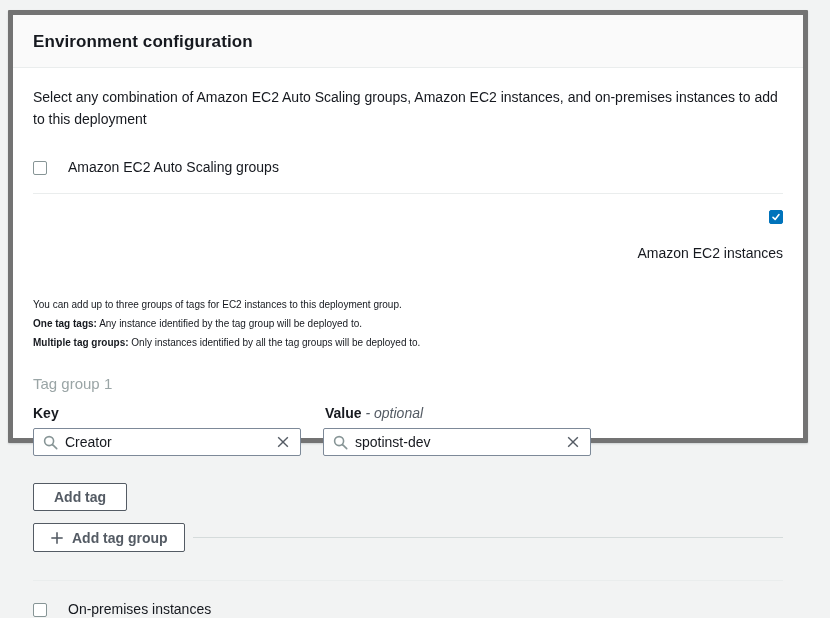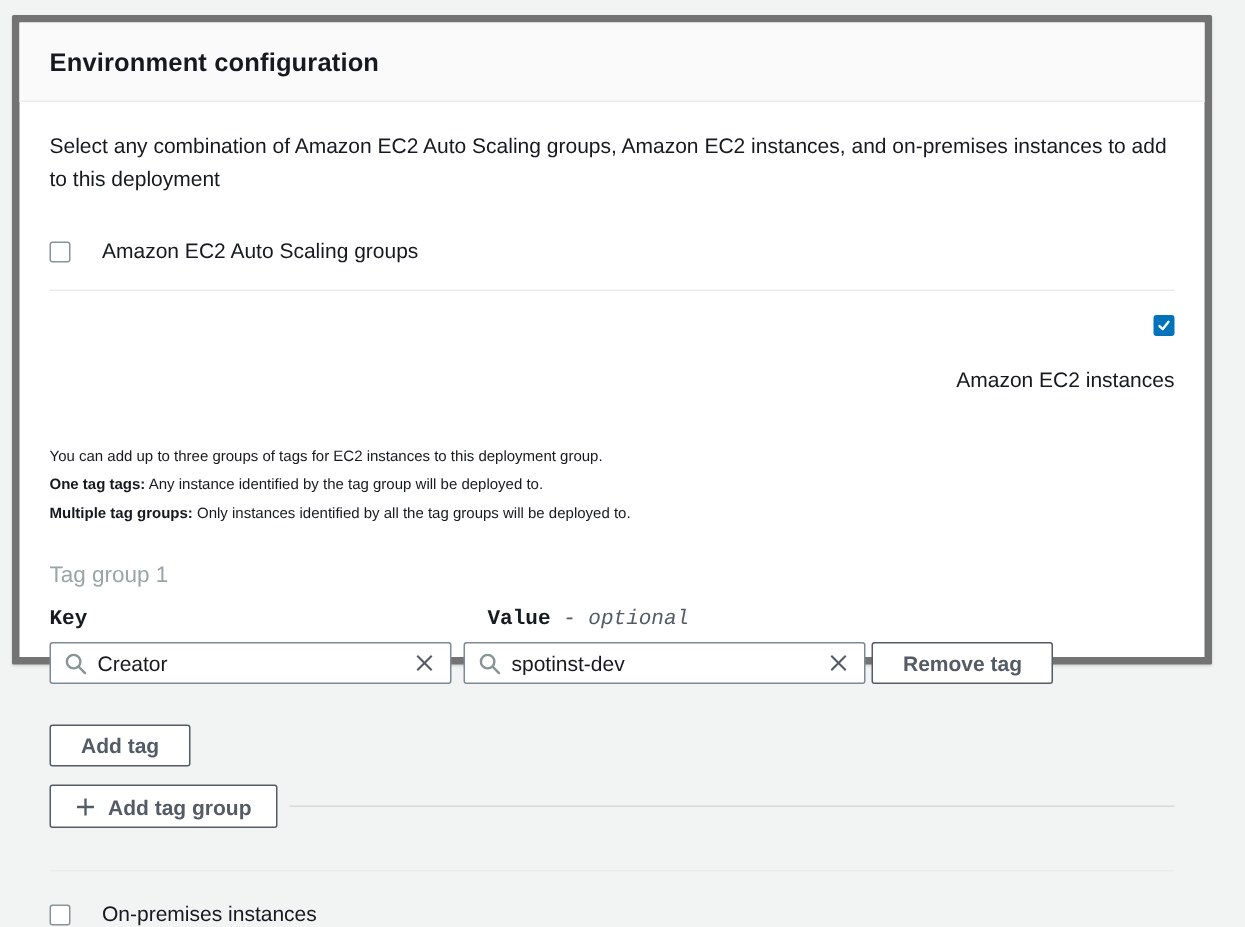--- a/index.html
+++ b/index.html
@@ -83,38 +83,38 @@
     margin-top: 23px;
     font-size: 15px;
     color: #9aa5a6;
   }
 
   .labels-row {
     display: flex;
     margin-top: 13px;
     font-size: 14px;
   }
-  .field-label { font-weight: 700; color: #16191f; width: 268px; margin-right: 24px; font-family: Liberation Mono, monospace; }
+  .field-label { font-weight: 700; color: #16191f; width: 268px; margin-right: 24px; }
   .optional { font-weight: 400; font-style: italic; color: #545b64; }
 
   .inputs-row {
     display: flex;
     margin-top: 7px;
     align-items: center;
   }
   .search-input {
     display: flex;
     align-items: center;
     width: 268px;
     height: 28px;
     border: 1px solid #7d8998;
     border-radius: 2px;
     background: #fff;
     padding: 0 9px;
-    margin-right: 8px;
+    margin-right: 22px;
   }
   .search-input input {
     border: 0; outline: none;
     flex: 1;
     font-family: "Liberation Sans", sans-serif;
     font-size: 14px;
     color: #16191f;
     margin-left: 7px;
     min-width: 0;
     background: transparent;
@@ -225,21 +225,20 @@
           </svg>
         <input type="text" value="spotinst-dev" style="">
         <span class="icon-btn">
           <svg width="14" height="14" viewBox="0 0 16 16">
               <line x1="2.5" y1="2.5" x2="13.5" y2="13.5" stroke="#545b64" stroke-width="1.6"></line>
               <line x1="13.5" y1="2.5" x2="2.5" y2="13.5" stroke="#545b64" stroke-width="1.6"></line>
             </svg>
         </span>
       </div>
 
-      <button class="btn remove">Remove tag</button>
     </div>
 
     <div class="add-tag-row">
       <button class="btn">Add tag</button>
     </div>
 
     <div class="add-group-row">
       <button class="btn">
         <svg width="14" height="14" viewBox="0 0 16 16">
             <line x1="8" y1="1.5" x2="8" y2="14.5" stroke="#545b64" stroke-width="1.8"></line>

